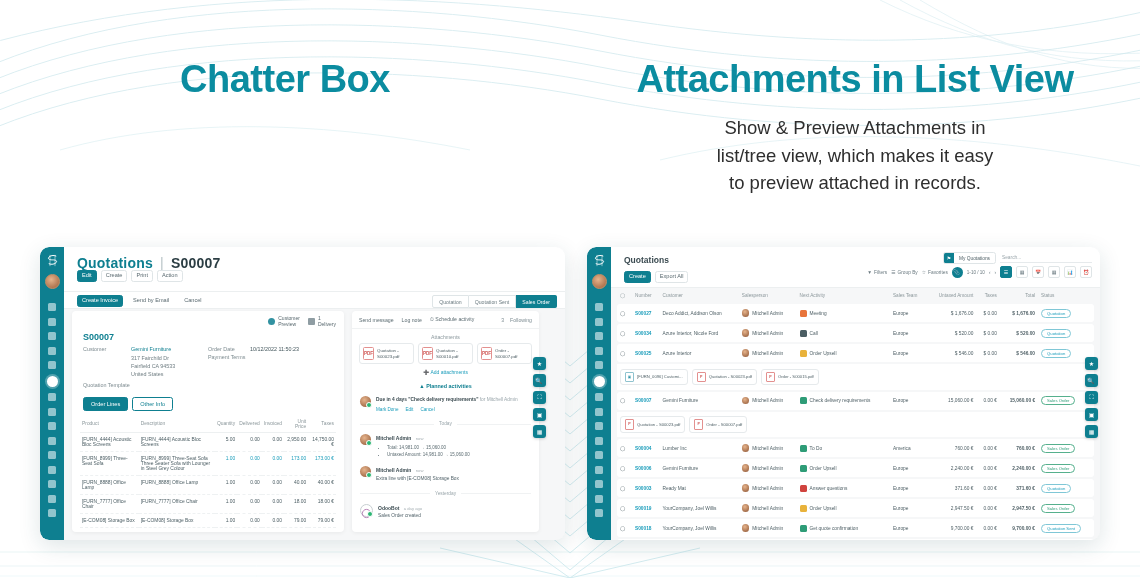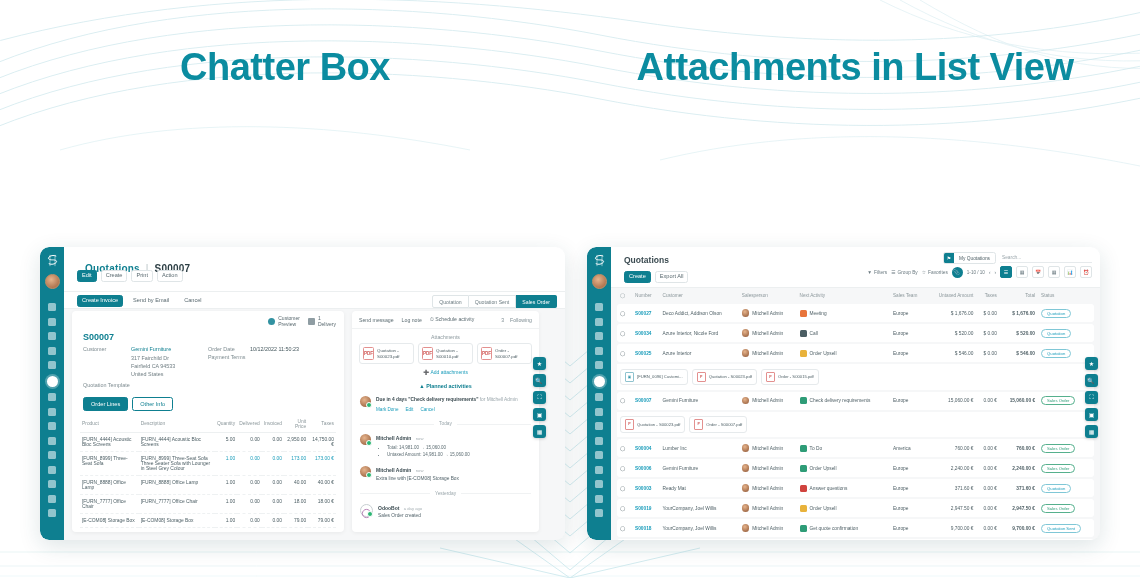--- a/index.html
+++ b/index.html
@@ -10,21 +10,21 @@
     color:#222;
   }
   .bg-waves{position:absolute;inset:0;pointer-events:none;}
   .stage{position:absolute;inset:0;}
 
   
   .headings{position:absolute;top:0;left:0;width:1140px;height:210px;display:flex;}
   .head-col{width:570px;text-align:center;padding-top:44px;box-sizing:border-box;}
   .head-title{
     font-size:38px;font-weight:bold;color:#0b8ca0;letter-spacing:-0.5px;
-    line-height:1.05;margin:4px 0 14px 0;
+    line-height:1.05;margin:16px 0 14px 0;
   }
   .head-sub{font-size:18.5px;line-height:1.5;color:#2e2e2e;margin:0;}
 
   
   .mock{position:absolute;border-radius:9px;background:#f4f6f7;
         box-shadow:0 6px 22px rgba(20,70,80,.14);overflow:hidden;}
   .mock-left{left:40px;top:247px;width:525px;height:293px;}
   .mock-right{left:587px;top:247px;width:513px;height:293px;}
 
   .sidebar{position:absolute;left:0;top:0;bottom:0;width:24px;background:#0e7f90;
@@ -32,21 +32,21 @@
   .sb-logo{width:17px;height:17px;border-radius:4px;display:flex;align-items:center;justify-content:center;color:#fff;font-size:12px;}
   .sb-avatar{width:13px;height:13px;border-radius:50%;margin-top:5px;
              background:radial-gradient(circle at 40% 35%,#e6b48c,#9c5e3a);border:1px solid #c98f63;}
   .sb-icons{margin-top:14px;display:flex;flex-direction:column;gap:6.5px;align-items:center;}
   .sb-ic{width:8px;height:8px;border-radius:1.5px;background:rgba(255,255,255,.55);}
   .sb-ic.active{background:#fff;border-radius:50%;width:11px;height:11px;box-shadow:0 0 0 2px rgba(255,255,255,.28);}
 
   .panel{position:absolute;left:24px;right:0;top:0;bottom:0;background:#f6f7f8;}
 
   .topbar{background:#fff;height:44px;position:relative;border-bottom:1px solid #eceff0;}
-  .bc{position:absolute;left:13px;top:16px;font-size:10px;color:#0e7f90;font-weight:bold;letter-spacing:.2px;margin-left:8px;}
+  .bc{position:absolute;left:13px;top:8px;font-size:14px;color:#0e7f90;font-weight:bold;letter-spacing:.2px;}
   .bc .sep{color:#b9c4c7;font-weight:normal;margin:0 3px;}
   .bc .rec{color:#2c3e44;}
   .btnrow{position:absolute;left:13px;top:23px;display:flex;gap:4px;align-items:center;}
   .mini-btn{font-size:5.6px;color:#5a6a70;background:#fff;border:1px solid #dfe5e7;border-radius:2.5px;
             padding:2px 4px;line-height:1;white-space:nowrap;}
   .mini-btn.primary{background:#0e7f90;border-color:#0e7f90;color:#fff;}
   .mini-btn.ghost{border-color:transparent;background:transparent;}
 
   .subbar{background:#fff;height:16px;position:relative;border-bottom:1px solid #eceff0;}
   .subbar .btnrow2{position:absolute;left:13px;top:3px;display:flex;gap:5px;align-items:center;}
@@ -201,20 +201,23 @@
 </svg>
 
 <div class="stage">
 
   <div class="headings">
     <div class="head-col">
       <h1 class="head-title">Chatter Box</h1>
     </div>
     <div class="head-col">
       <h1 class="head-title">Attachments in List View</h1>
+      <p class="head-sub" style="white-space:pre-line">Show &amp; Preview Attachments in
+list/tree view, which makes it easy
+to preview attached in records.</p>
     </div>
   </div>
 
   <div class="mock mock-left">
 
     <div class="sidebar">
       <div class="sb-logo">
         <svg width="15" height="15" viewBox="0 0 24 24" fill="none" stroke="#ffffff" stroke-width="1.6">
           <path d="M18 5c-4-2-10-1-12 2s2 4 6 4 8 1 6 4-8 4-12 2"></path>
           <path d="M8 3v18M16 3v18" opacity=".5"></path>

